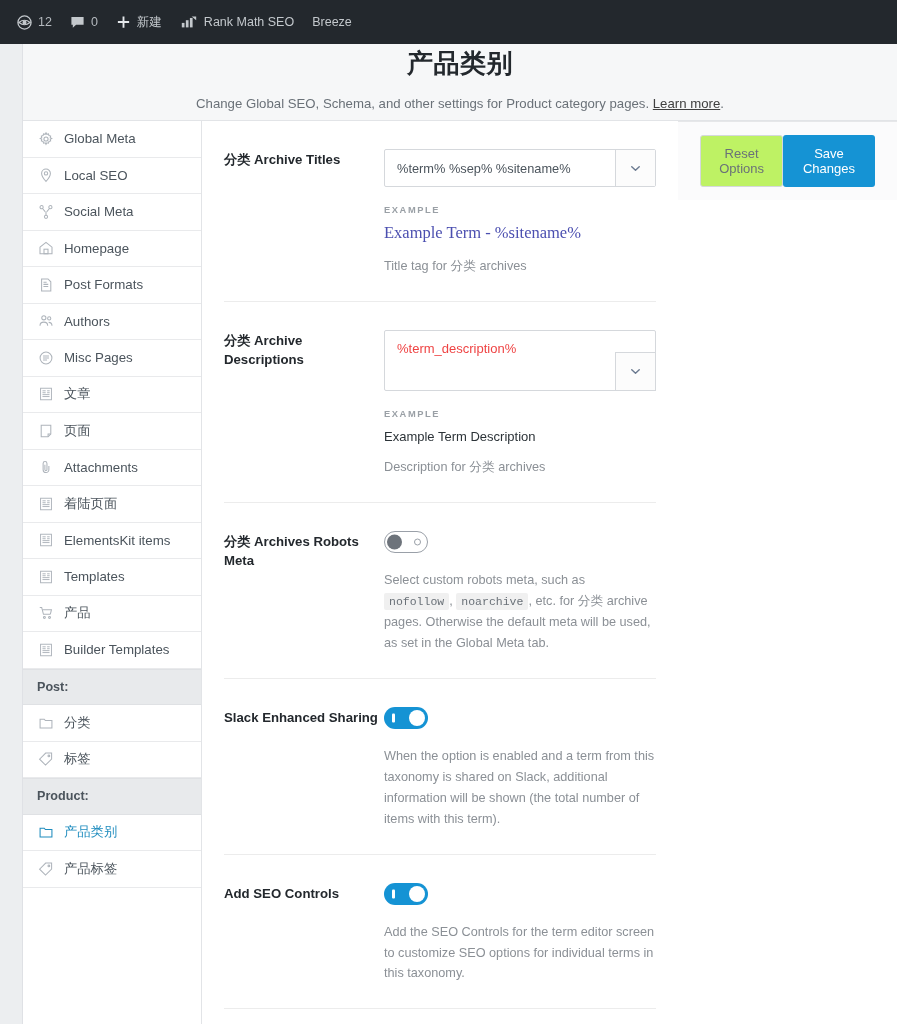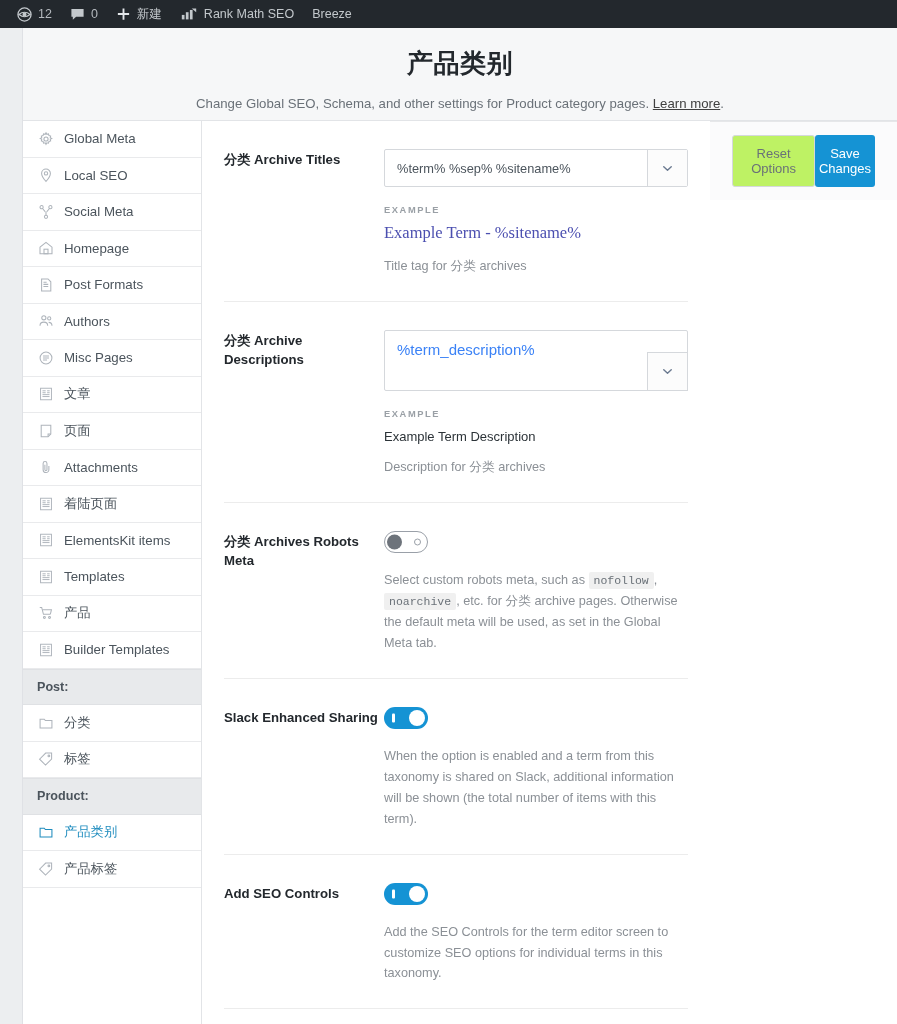--- a/index.html
+++ b/index.html
@@ -5,21 +5,21 @@
   * { box-sizing: border-box; margin: 0; padding: 0; }
   html, body {
     width: 897px; height: 1024px;
     background: #eceef0;
     font-family: "Liberation Sans", sans-serif;
     overflow: hidden;
   }
 
   
   .adminbar {
-    height: 28px;
+    height: 44px;
     background: #23282d;
     display: flex;
     align-items: center;
     padding-left: 8px;
     color: #b4b9be;
     font-size: 12.5px;
     position: relative;
     z-index: 50;
   }
   .ab-item {
@@ -169,22 +169,22 @@
 
   .ta-wrap {
     position: relative;
     border: 1px solid #d5d8dc;
     background: #fff;
     height: 61px;
     border-radius: 2px;
   }
   .ta-wrap .txt {
     padding: 10px 52px 0 12px;
-    font-size: 15px;
-    color: #3b82f6;
+    font-size: 13px;
+    color: #ef4444;
   }
   .ta-wrap .chev-btn {
     position: absolute;
     right: -1px; bottom: -1px;
     height: 39px; width: 41px;
     border: 1px solid #d5d8dc;
   }
 
   .ex-label {
     margin-top: 18px;
@@ -284,21 +284,21 @@
     padding: 10px 18px;
     border-radius: 3px;
     cursor: pointer;
     font-family: "Liberation Sans", sans-serif;
   }
   .btn-save {
     border: none;
     background: #1593d4;
     color: #fff;
     font-size: 13px;
-    padding: 11px 4px;
+    padding: 11px 20px;
     border-radius: 3px;
     cursor: pointer;
     font-family: "Liberation Sans", sans-serif;
   }
 </style>
 </head>
 <body>
 
 <div class="adminbar">
   <div class="ab-item">

